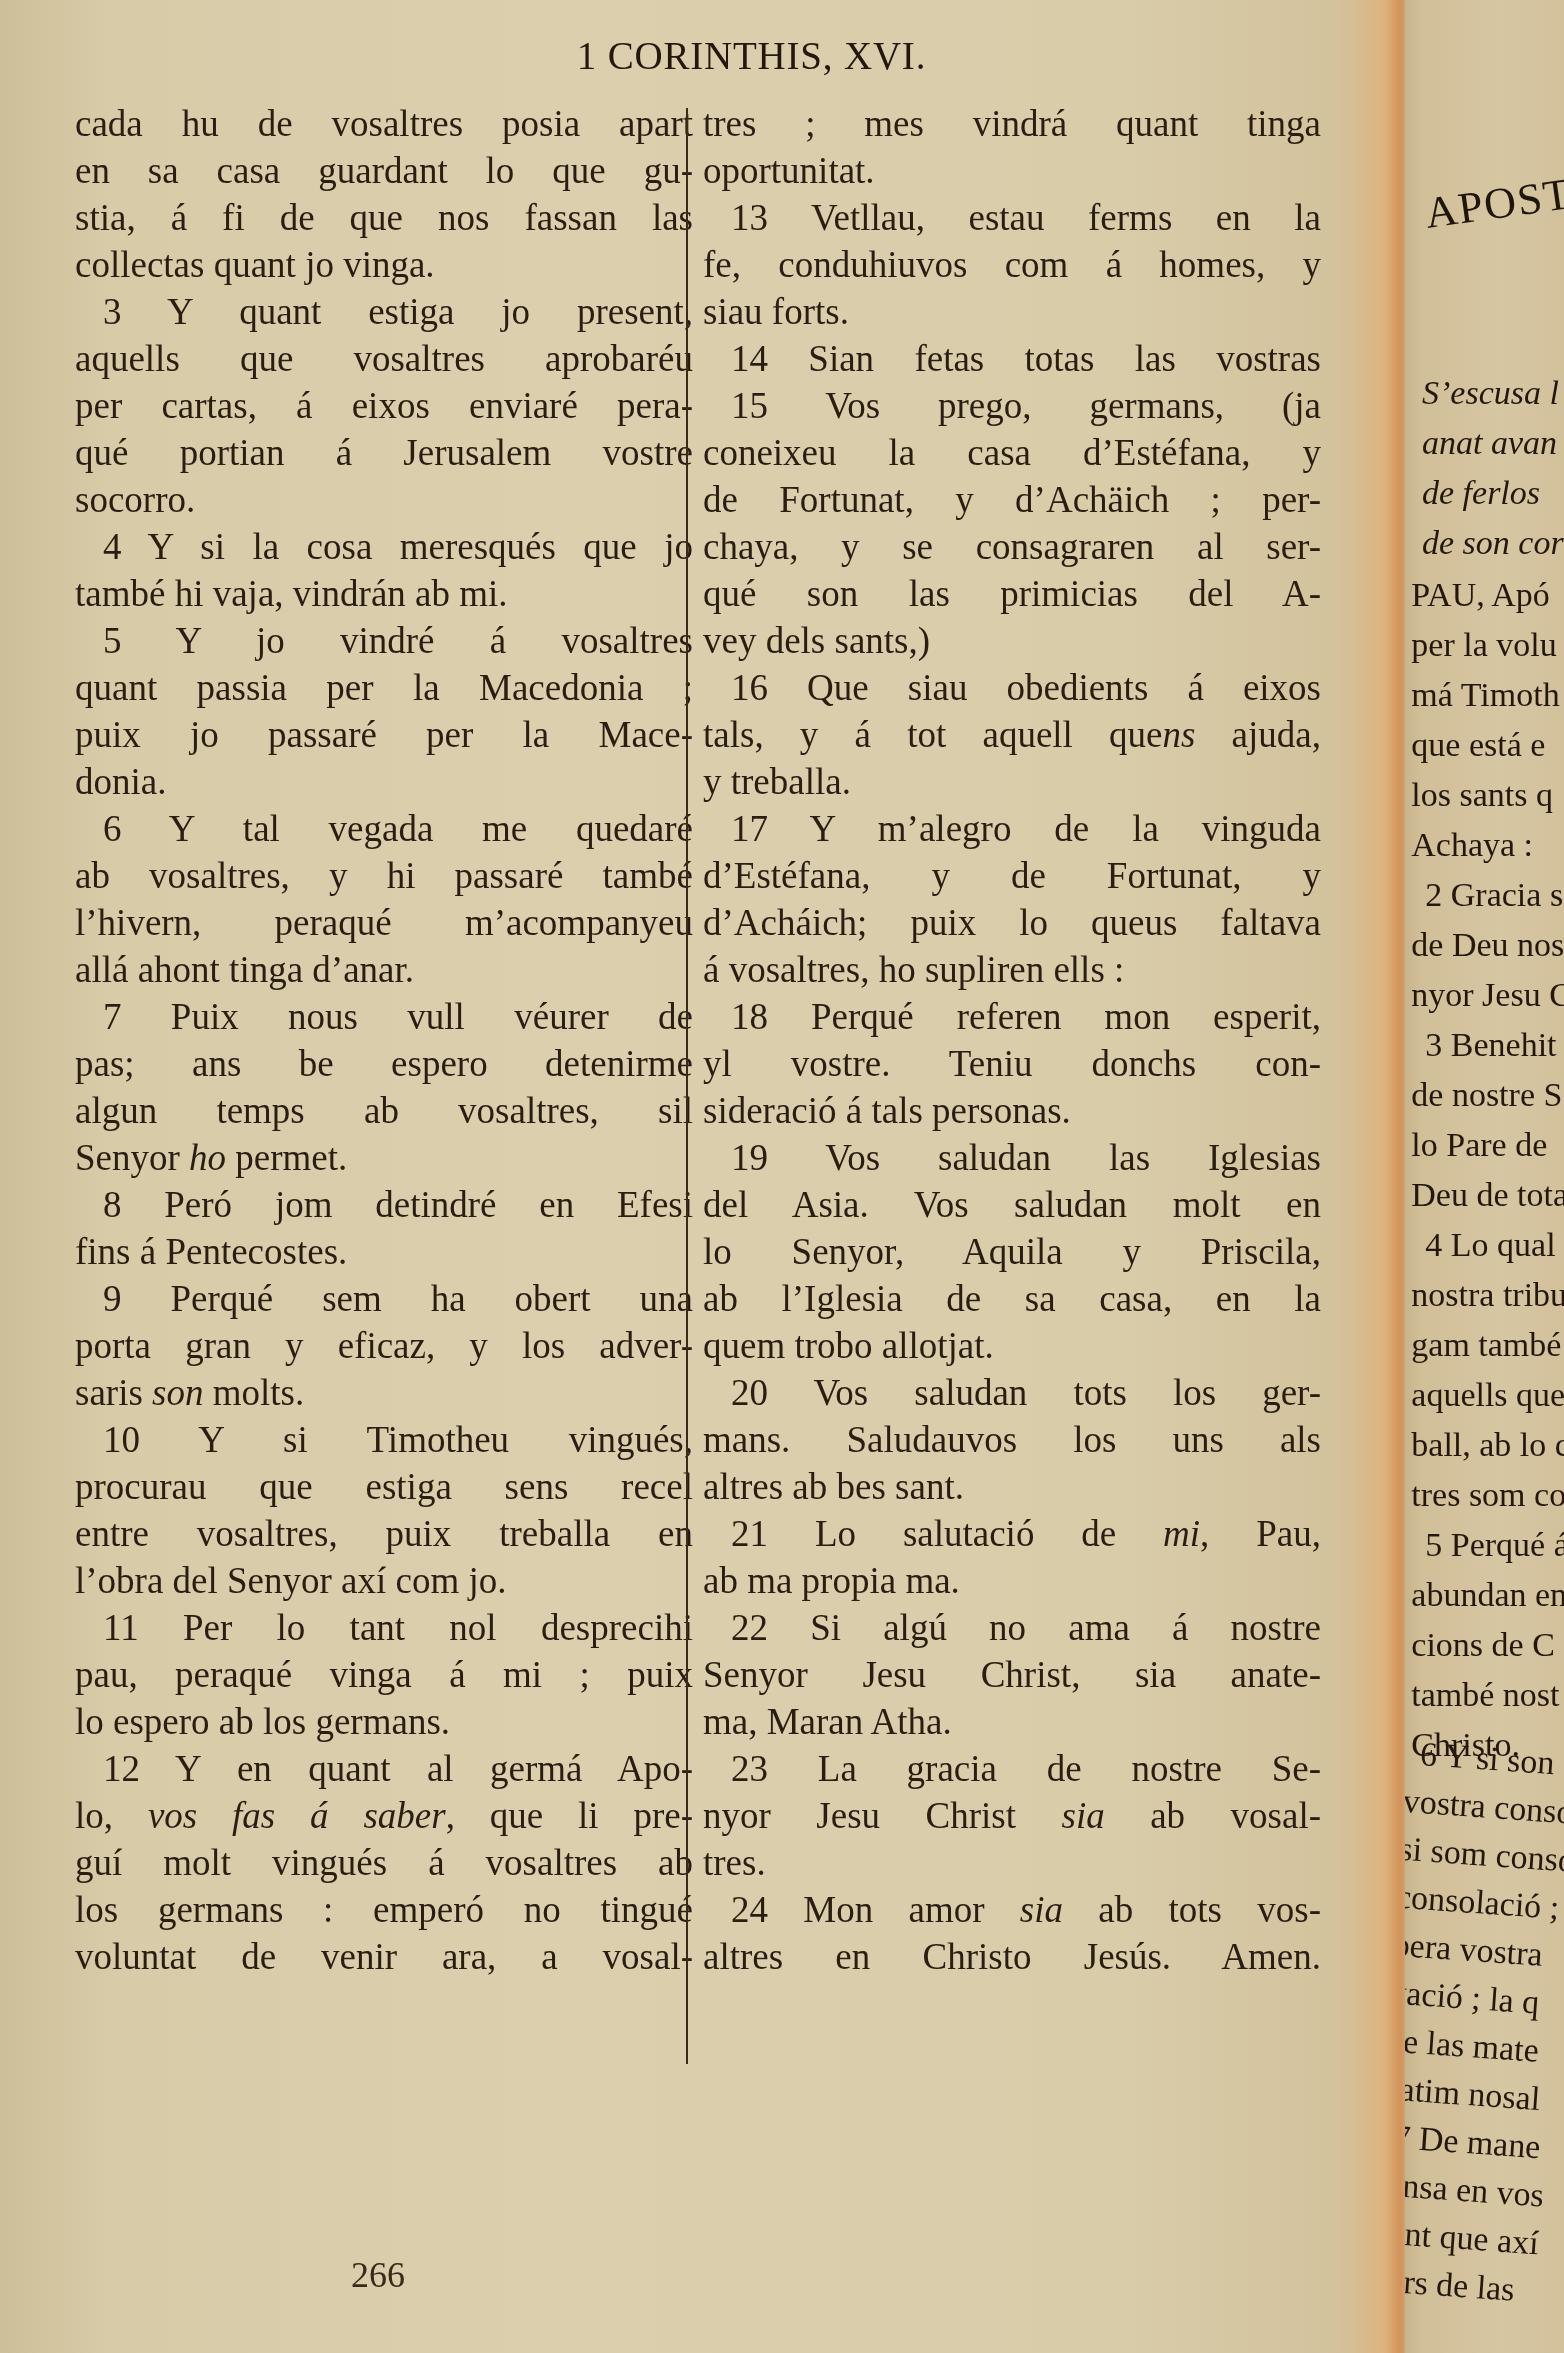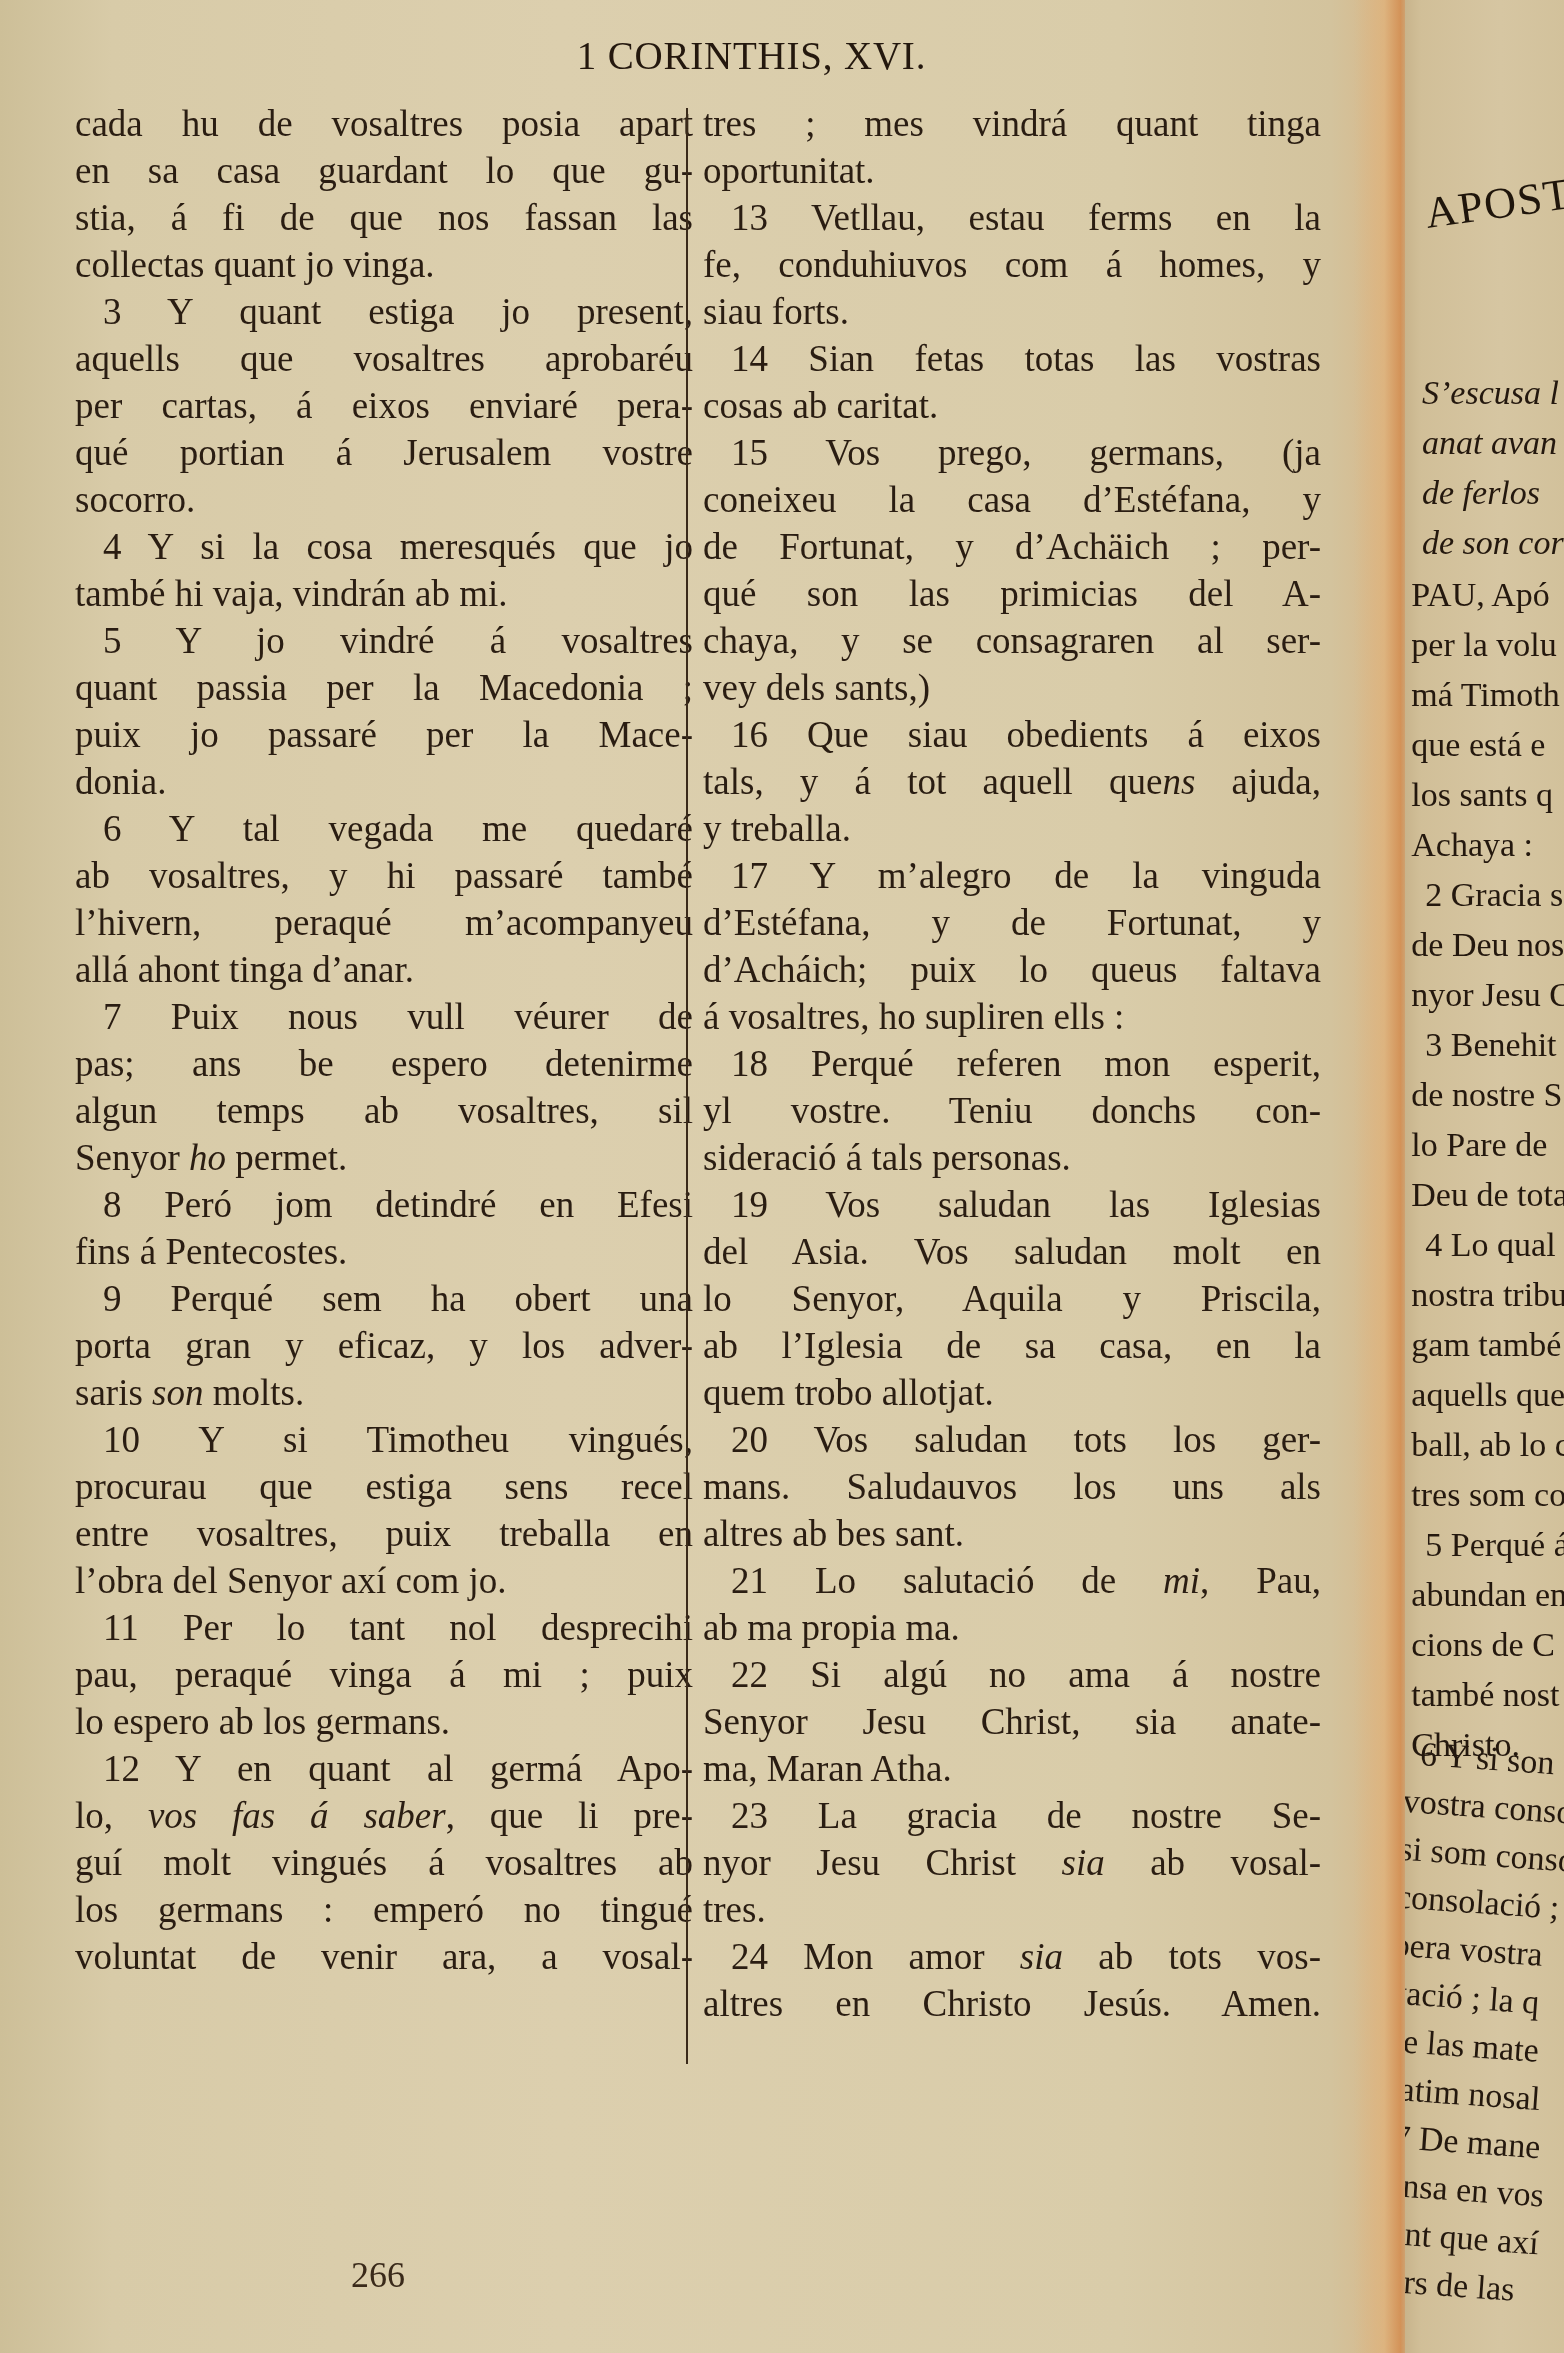--- a/index.html
+++ b/index.html
@@ -123,26 +123,25 @@
       <span class="line">voluntat de venir ara, a vosal-</span>
     </div>
   <div class="divider"></div>
   <div class="col col-right" id="col-right">
       <span class="line">tres ; mes vindrá quant tinga</span>
       <span class="line last">oportunitat.</span>
       <span class="line indent">13 Vetllau, estau ferms en la</span>
       <span class="line">fe, conduhiuvos com á homes, y</span>
       <span class="line last">siau forts.</span>
       <span class="line indent">14 Sian fetas totas las vostras</span>
-      <span class="line last">cosas ab caritat.</span>
       <span class="line indent">15 Vos prego, germans, (ja</span>
       <span class="line">coneixeu la casa d’Estéfana, y</span>
       <span class="line">de Fortunat, y d’Achäich ; per-</span>
+      <span class="line">chaya, y se consagraren al ser-</span>
       <span class="line">qué son las primicias del A-</span>
-      <span class="line">chaya, y se consagraren al ser-</span>
       <span class="line last">vey dels sants,)</span>
       <span class="line indent">16 Que siau obedients á eixos</span>
       <span class="line">tals, y á tot aquell que<em>ns</em> ajuda,</span>
       <span class="line last">y treballa.</span>
       <span class="line indent">17 Y m’alegro de la vinguda</span>
       <span class="line">d’Estéfana, y de Fortunat, y</span>
       <span class="line">d’Acháich; puix lo queus faltava</span>
       <span class="line last">á vosaltres, ho supliren ells :</span>
       <span class="line indent">18 Perqué referen mon esperit,</span>
       <span class="line">yl vostre. Teniu donchs con-</span>

